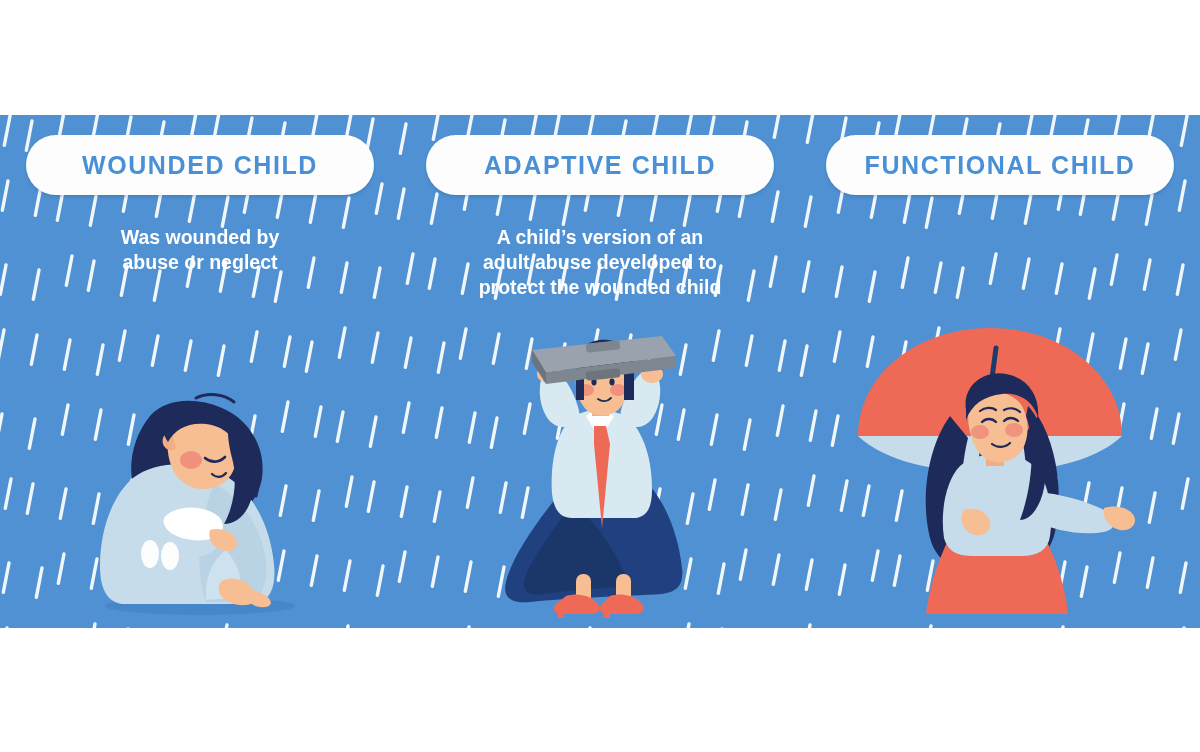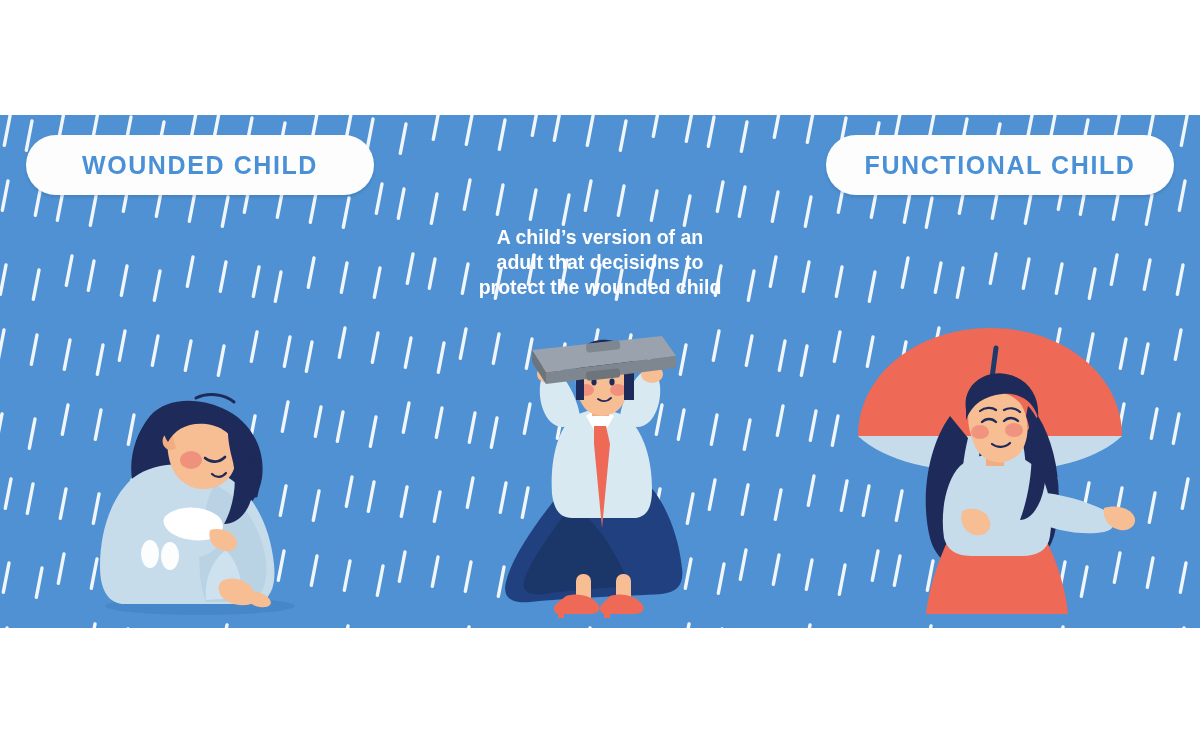--- a/index.html
+++ b/index.html
@@ -485,20 +485,22 @@
     </div>
 
     <div class="panels">
 
       <div class="panel">
 
         <div class="pill">
           <span class="pill-label">WOUNDED CHILD</span>
         </div>
 
+        <div class="caption">Was wounded by
+abuse or neglect</div>
 
         <div class="art">
           <svg viewBox="0 0 400 330" xmlns="http://www.w3.org/2000/svg">
 
             <ellipse cx="200" cy="308" rx="95" ry="9" fill="#3f80c2" opacity="0.55"></ellipse>
 
             <path d="M150 118 C132 140 126 172 136 196 C148 222 176 232 204 228
                      C236 224 258 206 262 180 C266 150 250 122 222 110
                      C196 99 166 100 150 118 Z" fill="#1e2a5a"></path>
 
@@ -549,23 +551,26 @@
 
             <path d="M148 128 C138 136 134 150 138 162" stroke="#1e2a5a" stroke-width="3" fill="none" stroke-linecap="round"></path>
             <path d="M196 100 C208 94 224 96 234 104" stroke="#1e2a5a" stroke-width="3" fill="none" stroke-linecap="round"></path>
             <path d="M250 156 C258 168 260 184 256 198" stroke="#1e2a5a" stroke-width="3" fill="none" stroke-linecap="round"></path>
           </svg>
         </div>
       </div>
 
       <div class="panel">
 
+        <div class="pill">
+          <span class="pill-label">ADAPTIVE CHILD</span>
+        </div>
 
         <div class="caption">A child’s version of an
-adult that decisions to
+adult abuse developed to
 protect the wounded child</div>
 
         <div class="art">
           <svg viewBox="0 0 400 330" xmlns="http://www.w3.org/2000/svg">
 
             <path d="M168 186 C140 218 112 258 106 284 C102 300 112 306 130 304
                      C168 300 226 298 262 296 C278 294 284 286 282 270
                      C278 232 262 198 244 182 C222 164 190 164 168 186 Z" fill="#20407f"></path>
             <path d="M172 206 C150 236 128 266 124 284 C122 294 130 298 144 296
                      C172 292 206 290 230 288 C218 258 198 224 172 206 Z" fill="#1b3669"></path>

